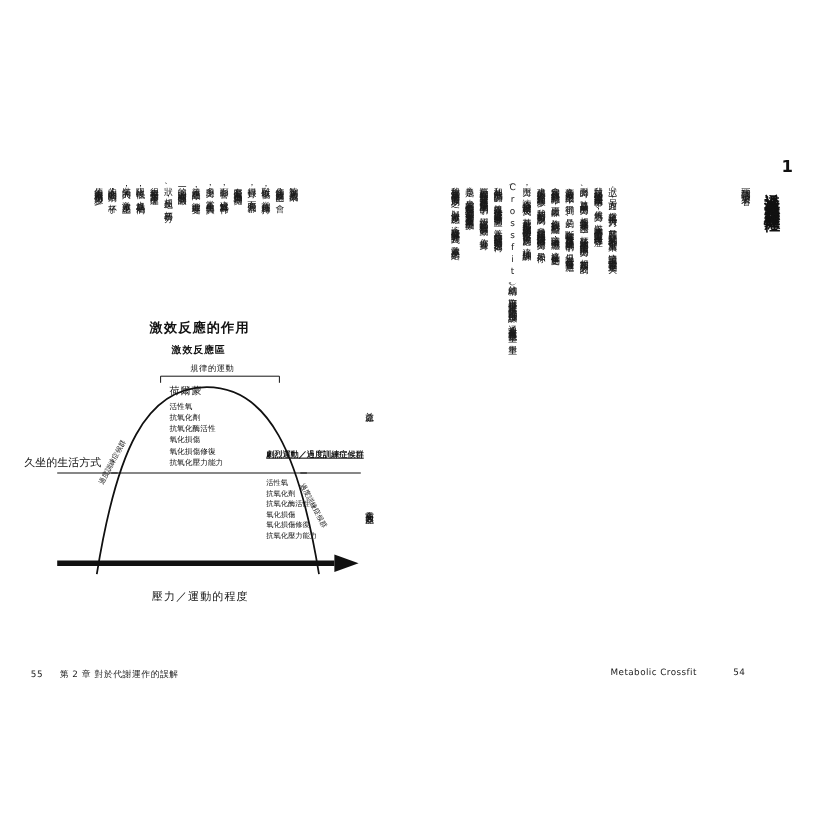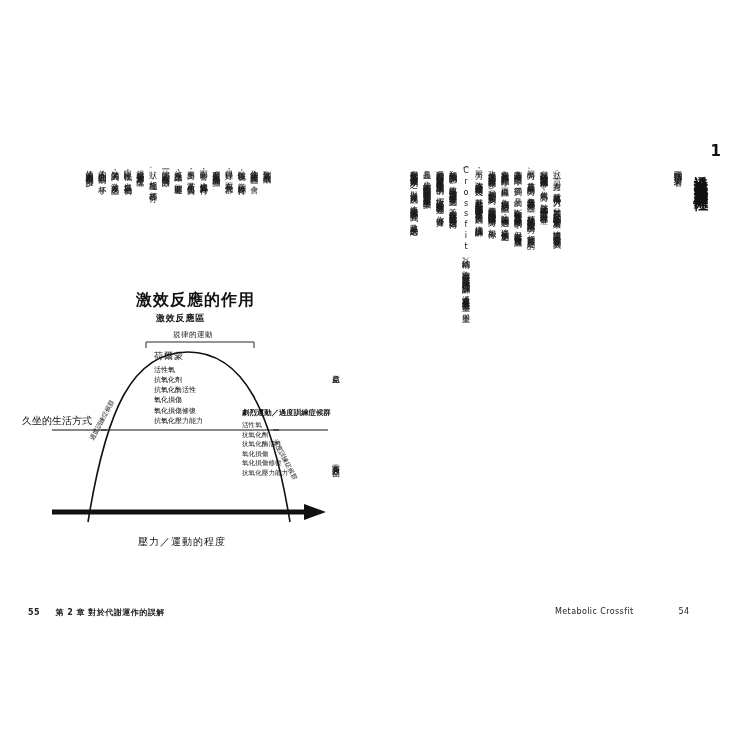--- a/index.html
+++ b/index.html
@@ -101,40 +101,39 @@
     overflow:hidden;
   }
   
   .footer-right{
     position:absolute;
     left:555px;top:607px;
     font-size:8px;
     color:#222;
     letter-spacing:0.4px;
   }
-  .footer-right .pg{margin-left:42px;}
+  .footer-right .pg{margin-left:30px;}
   .footer-left{
     position:absolute;
     left:28px;top:607px;
     font-size:8px;
     color:#222;
     letter-spacing:0.5px;
-    font-weight:bold;
   }
   .footer-left .pg{margin-right:12px;}
   
   .figure{
     position:absolute;
     left:28px;top:290px;
     width:310px;height:270px;
   }
   .fig-title{
     position:absolute;
     left:108px;top:0px;
-    font-size:16px;
+    font-size:12px;
     font-weight:bold;
     letter-spacing:1px;
     color:#111;
   }
   .fig-sub{
     position:absolute;
     left:128px;top:22px;
     font-size:9px;
     font-weight:bold;
     letter-spacing:0.8px;
@@ -192,21 +191,21 @@
   }
   .rightbox{
     position:absolute;
     left:214px;top:118px;
     width:92px;
     font-size:6.6px;
     line-height:1.45;
     color:#111;
   }
   .rightbox-title{
-    font-size:7.4px;font-weight:bold;line-height:1.35;margin-bottom:3px;
+    font-size:7.4px;font-weight:bold;line-height:1.35;margin-bottom:17px;text-decoration:underline;
   }
   .diag-lbl{
     position:absolute;
     font-size:6.4px;
     color:#111;
     white-space:nowrap;
   }
   svg{display:block;}
 </style>
 </head>

